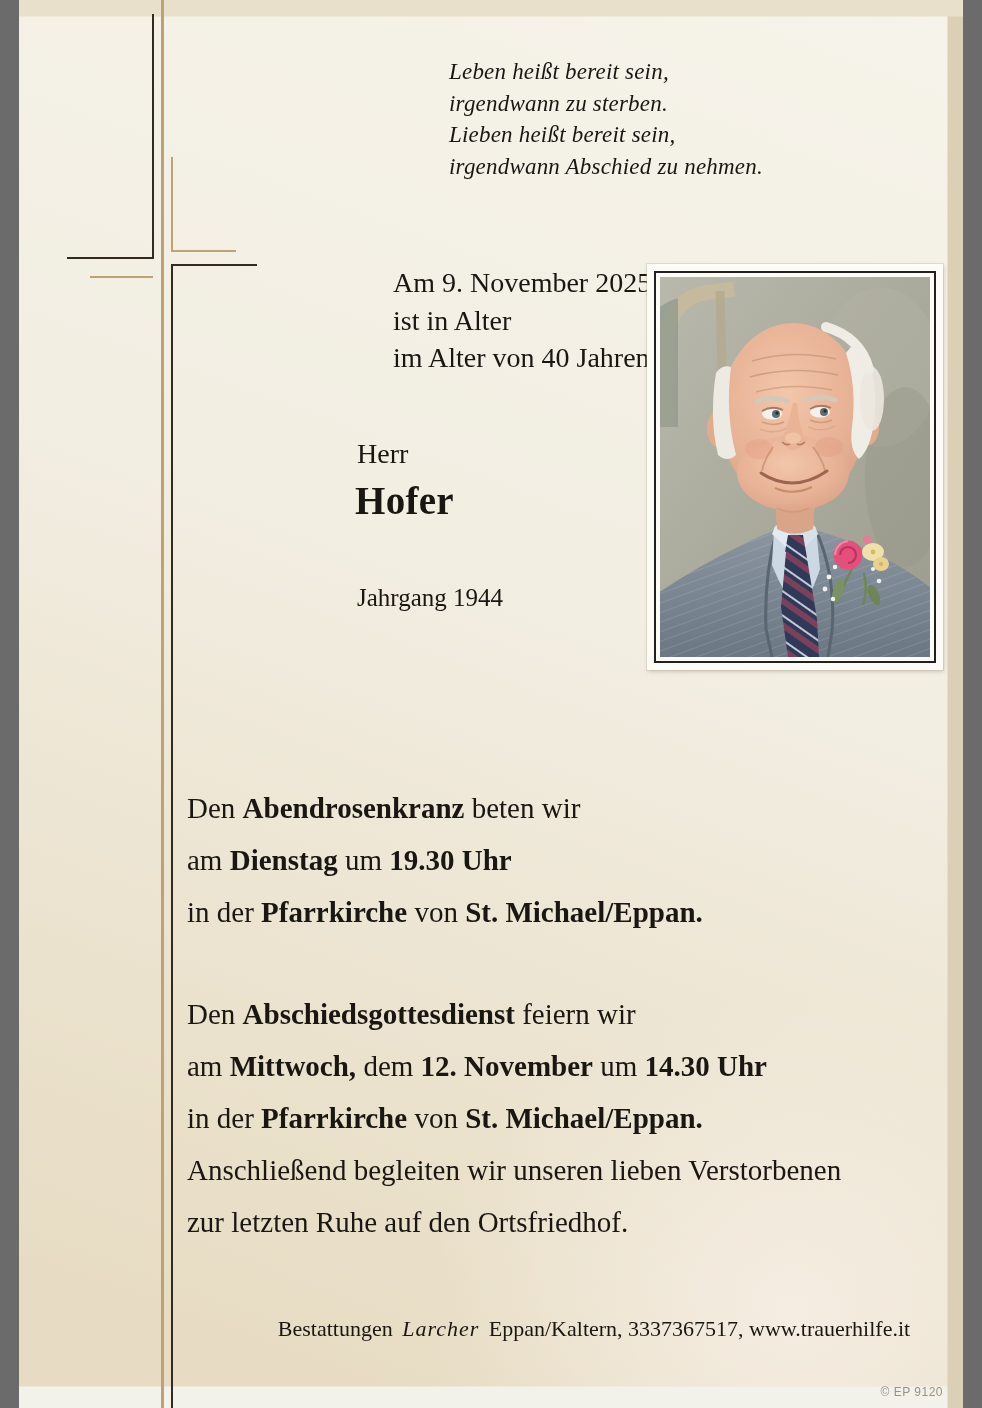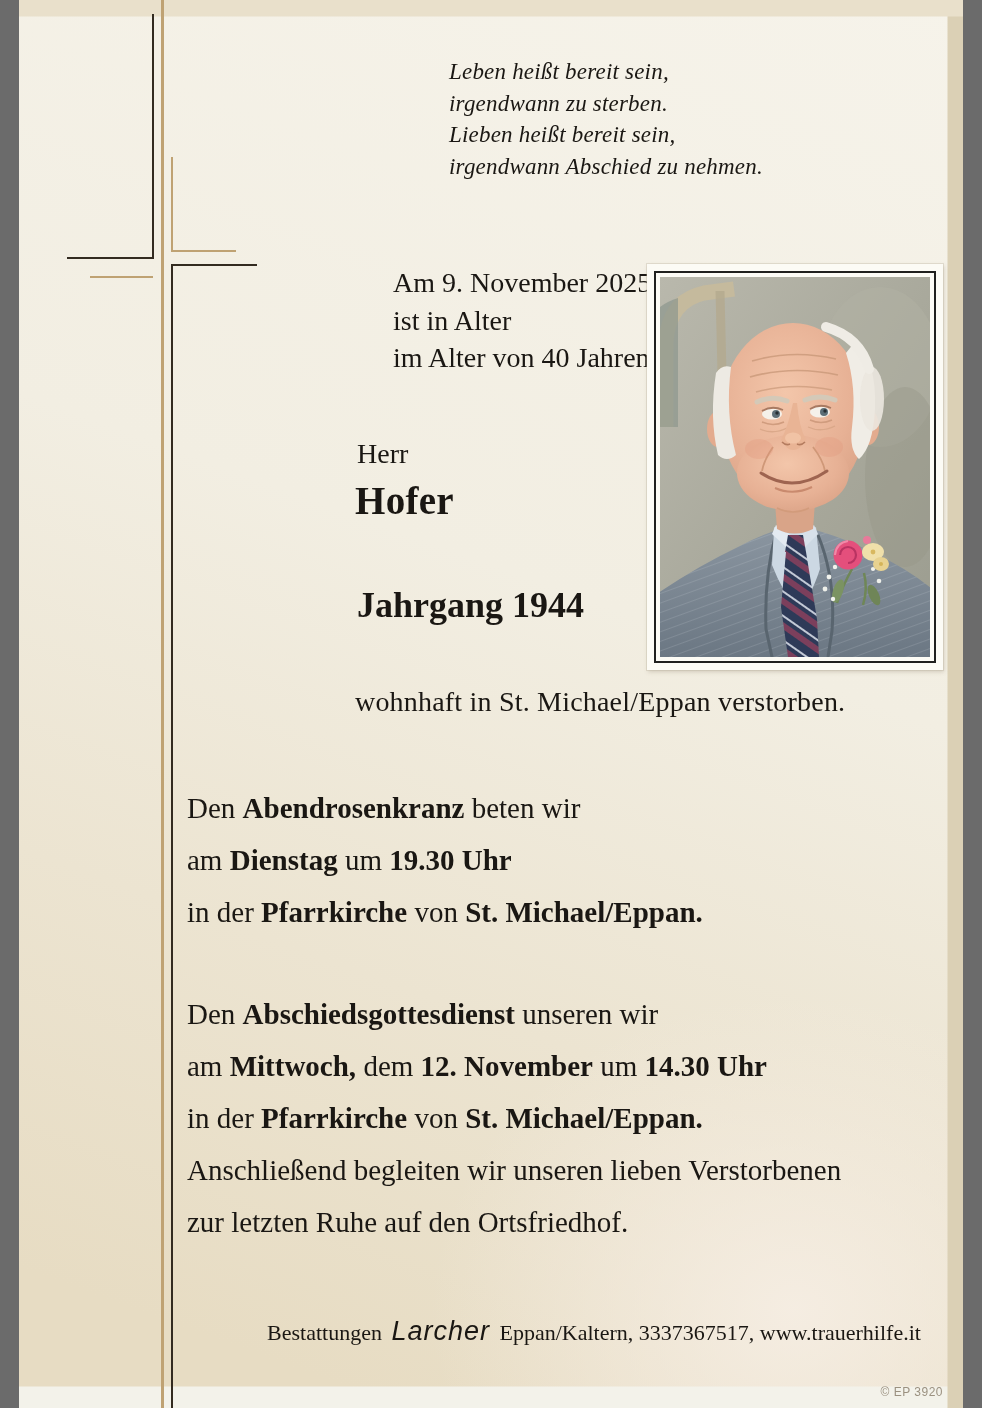--- a/index.html
+++ b/index.html
@@ -33,37 +33,37 @@
   }
   .photo-svg{position:absolute;left:13px;top:13px;width:270px;height:380px;display:block;}
   
   .poem{
     position:absolute;left:430px;top:56px;
     font-style:italic;font-size:23px;line-height:31.5px;letter-spacing:.2px;
   }
   .datelines{position:absolute;left:338px;top:264px;font-size:28px;line-height:37.5px;margin-left:36px;}
   .salutation{position:absolute;left:338px;top:438px;font-size:28px;text-align:center;}
   .name{position:absolute;left:336px;top:476px;font-size:39px;font-weight:bold;line-height:50px;letter-spacing:.3px;}
-  .birthyear{position:absolute;left:338px;top:584px;font-size:36px;font-weight:bold;}
+  .birthyear{position:absolute;left:338px;top:584px;font-size:25px;}
   .residence{position:absolute;left:336px;top:686px;font-size:28px;letter-spacing:.2px;}
   .para{
     position:absolute;left:168px;width:814px;text-align:left;
     font-size:29px;
   }
   .para .bline{line-height:52px;}
   .para-rosary{top:782px;}
   .para-funeral{top:988px;}
   .b{font-weight:bold;}
   .footer{
     position:absolute;left:168px;width:814px;top:1316px;text-align:center;
     font-size:22px;
   }
   .footer .seg-script{
-    font-family:Liberation Sans, sans-serif;
-    font-style:italic;font-size:27px;letter-spacing:1px;
+    font-family:Liberation Serif, serif;
+    font-style:italic;font-size:22px;letter-spacing:1px;
     margin:0 4px;
   }
   .copyright{
     position:absolute;right:20px;top:1385px;
     font-family:"Liberation Sans", sans-serif;
     font-size:12px;color:#9b9180;letter-spacing:.5px;
   }
 </style>
 </head>
 <body>
@@ -216,33 +216,32 @@
         <path d="M 16 16 m -8 0 a 8 8 0 1 1 8 8" fill="none" stroke="#b93362" stroke-width="2.2"></path>
         <path d="M 3 16 Q 4 4 16 2" fill="none" stroke="#f08aa8" stroke-width="2"></path>
         <ellipse cx="41" cy="13" rx="11" ry="9" fill="#f0e0aa"></ellipse>
         <ellipse cx="49" cy="25" rx="8" ry="7" fill="#e8d290"></ellipse>
         <circle cx="41" cy="13" r="2.4" fill="#d8b860"></circle>
         <circle cx="49" cy="25" r="2" fill="#d4b458"></circle>
       </g>
     </svg>
   </div>
 
-  <div class="residence">wohnhaft in St. Michael/Eppan verstorben.</div>
 
   <div class="para para-rosary">
       <div class="bline"><span>Den </span><span class="b">Abendrosenkranz</span><span> beten wir</span></div>
       <div class="bline"><span>am </span><span class="b">Dienstag</span><span> um </span><span class="b">19.30 Uhr</span></div>
       <div class="bline"><span>in der </span><span class="b">Pfarrkirche</span><span> von </span><span class="b">St. Michael/Eppan.</span></div>
     </div>
 
   <div class="para para-funeral">
-      <div class="bline"><span>Den </span><span class="b">Abschiedsgottesdienst</span><span> unseren wir</span></div>
+      <div class="bline"><span>Den </span><span class="b">Abschiedsgottesdienst</span><span> feiern wir</span></div>
       <div class="bline"><span>am </span><span class="b">Mittwoch,</span><span> dem </span><span class="b">12. November</span><span> um </span><span class="b">14.30 Uhr</span></div>
       <div class="bline"><span>in der </span><span class="b">Pfarrkirche</span><span> von </span><span class="b">St. Michael/Eppan.</span></div>
       <div class="bline"><span>Anschließend begleiten wir unseren lieben Verstorbenen</span></div>
       <div class="bline"><span>zur letzten Ruhe auf den Ortsfriedhof.</span></div>
     </div>
 
   <div class="footer"><span class="seg-normal">Bestattungen </span><span class="seg-script">Larcher</span><span class="seg-normal"> Eppan/Kaltern, 3337367517, www.trauerhilfe.it</span></div>
 
-  <div class="copyright">© EP 3920</div>
+  <div class="copyright">© EP 9120</div>
 
 </div>
 
 </body></html>

